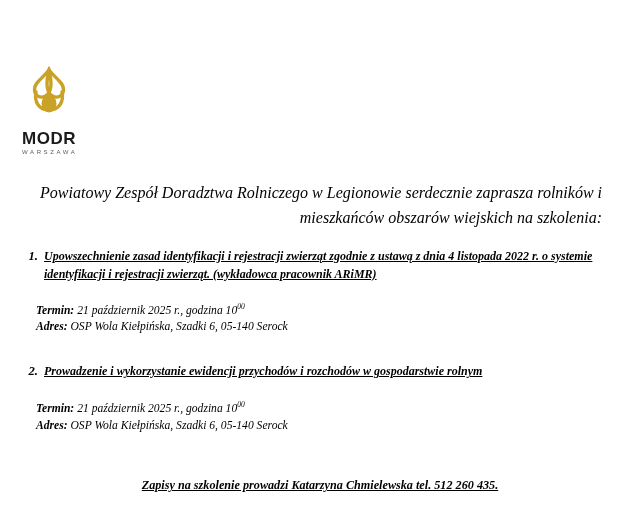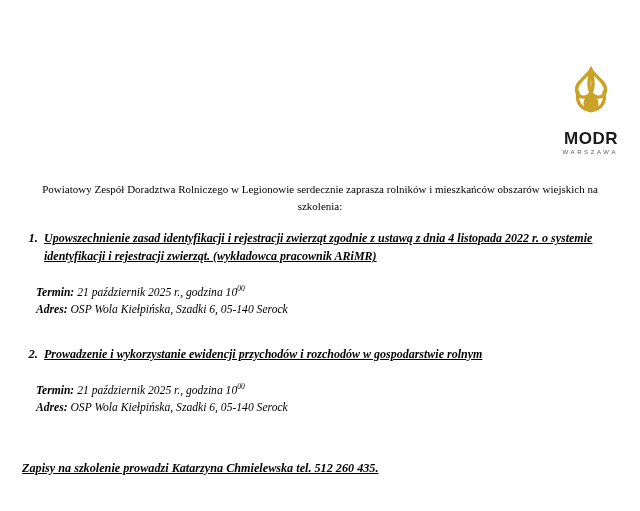--- a/index.html
+++ b/index.html
@@ -20,21 +20,21 @@
     height: 511px;
     box-sizing: border-box;
     padding: 0 22px;
   }
 
   
   .logo-block {
     margin-top: 62px;
     display: flex;
     flex-direction: column;
-    align-items: flex-end;
+    align-items: flex-start;
   }
   .logo-mark {
     width: 54px;
     height: 66px;
     display: block;
   }
   .logo-title {
     margin-top: 2px;
     font-family: "Liberation Sans", sans-serif;
     font-weight: bold;
@@ -48,22 +48,23 @@
     font-family: "Liberation Sans", sans-serif;
     font-size: 6px;
     letter-spacing: 2.6px;
     color: #5d5d5d;
     line-height: 1;
   }
 
   
   .intro {
     margin-top: 26px;
-    text-align: center;
-    font-size: 11px;
+    text-align: right;
+    font-style: italic;
+    font-size: 16px;
     line-height: 1.55;
     padding: 0 16px;
   }
 
   .item {
     margin-top: 14px;
     display: flex;
     align-items: flex-start;
   }
   .item-num {
@@ -104,21 +105,21 @@
 
   .item.second {
     margin-top: 26px;
   }
   .detail.first-of-item {
     margin-top: 19px;
   }
 
   .footer {
     margin-top: 44px;
-    text-align: left;
+    text-align: center;
     font-style: italic;
     font-weight: bold;
     font-size: 12.2px;
     text-decoration: underline;
   }
 </style>
 </head>
 <body>
 
 <div class="page">

